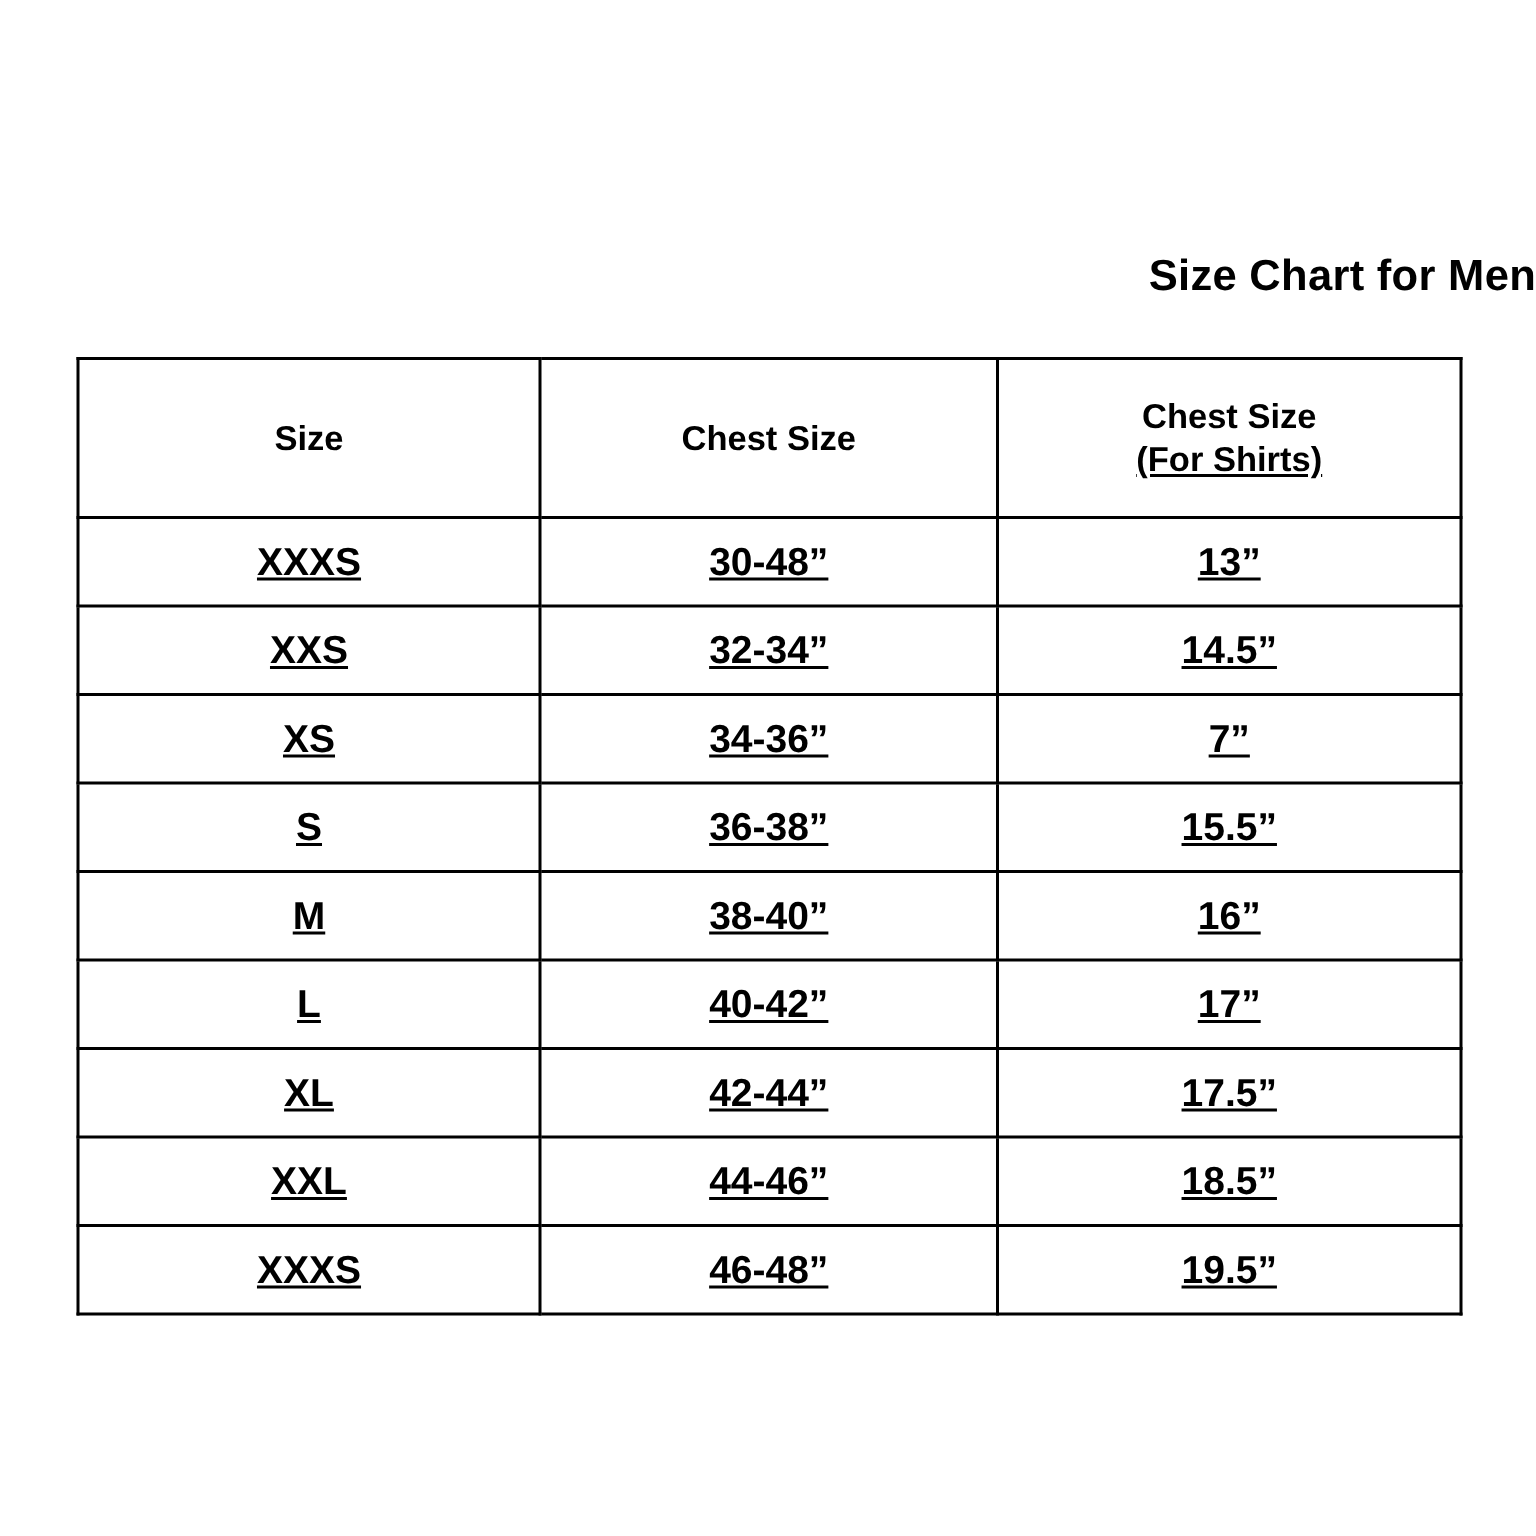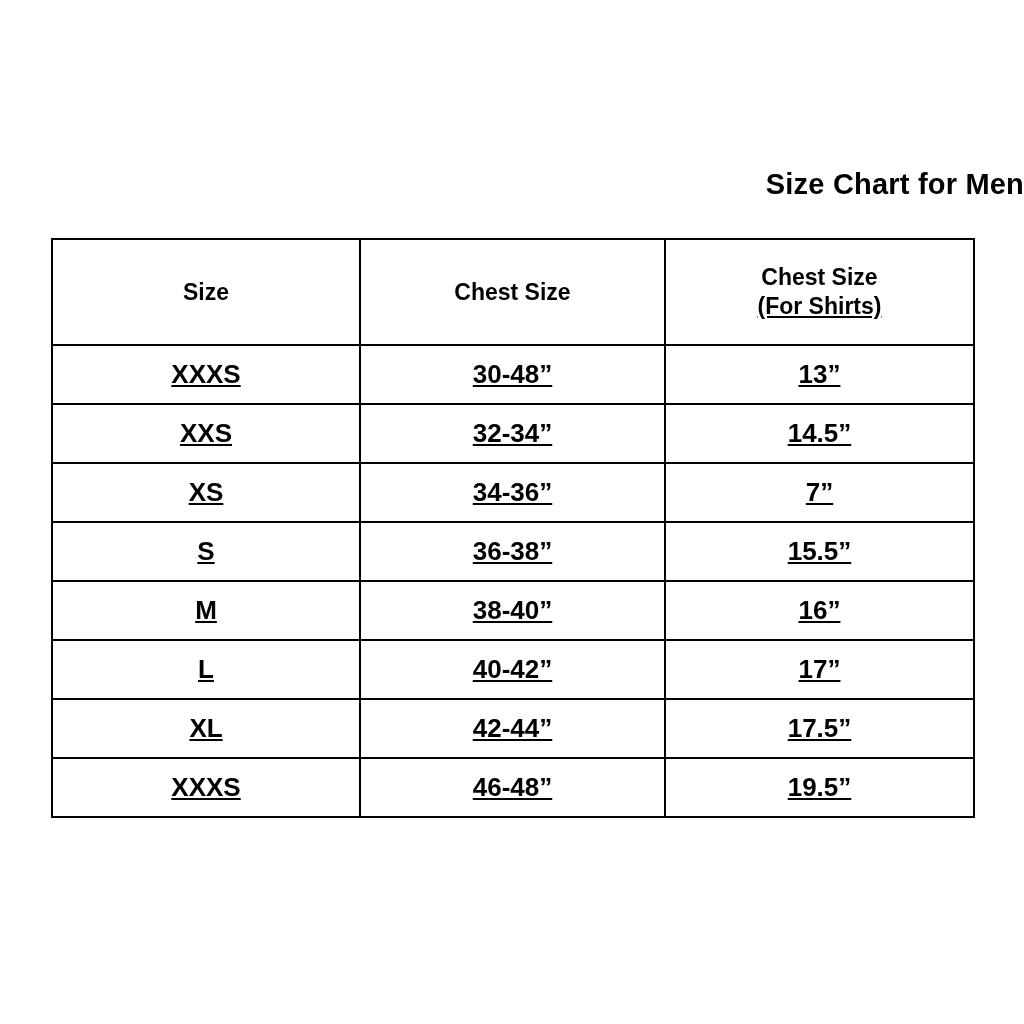--- a/index.html
+++ b/index.html
@@ -129,20 +129,25 @@
           <td>L</td>
           <td>40-42”</td>
           <td>17”</td>
         </tr>
         <tr>
           <td>XL</td>
           <td>42-44”</td>
           <td>17.5”</td>
         </tr>
         <tr>
+          <td>XXL</td>
+          <td>44-46”</td>
+          <td>18.5”</td>
+        </tr>
+        <tr>
           <td>XXXS</td>
           <td>46-48”</td>
           <td>19.5”</td>
         </tr>
       </tbody>
     </table>
   </div>
 
 </div>
 

